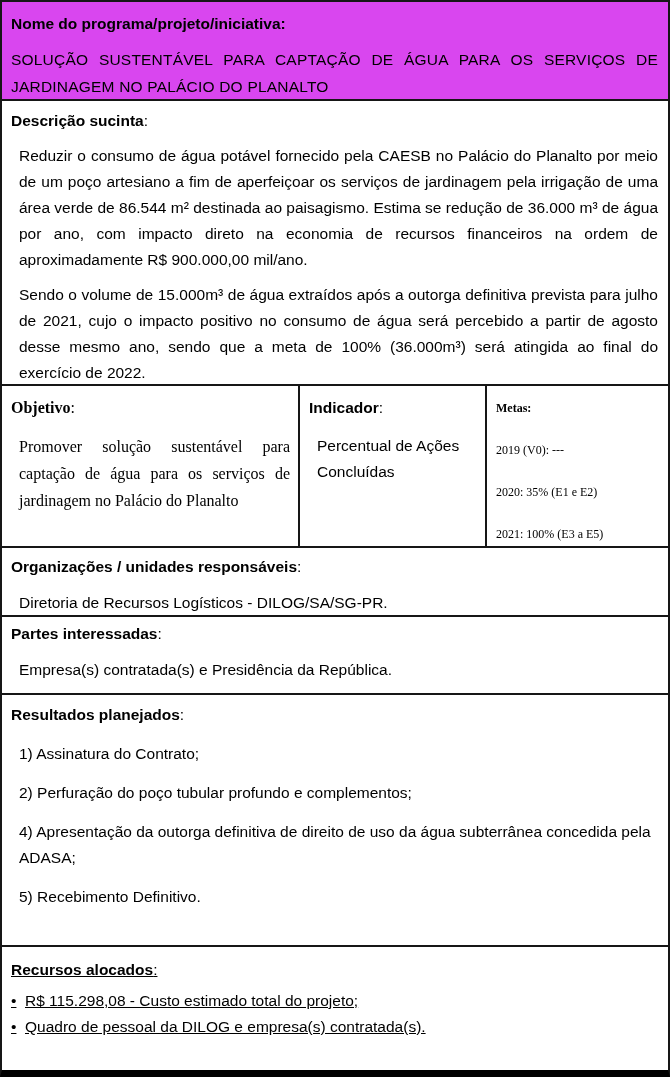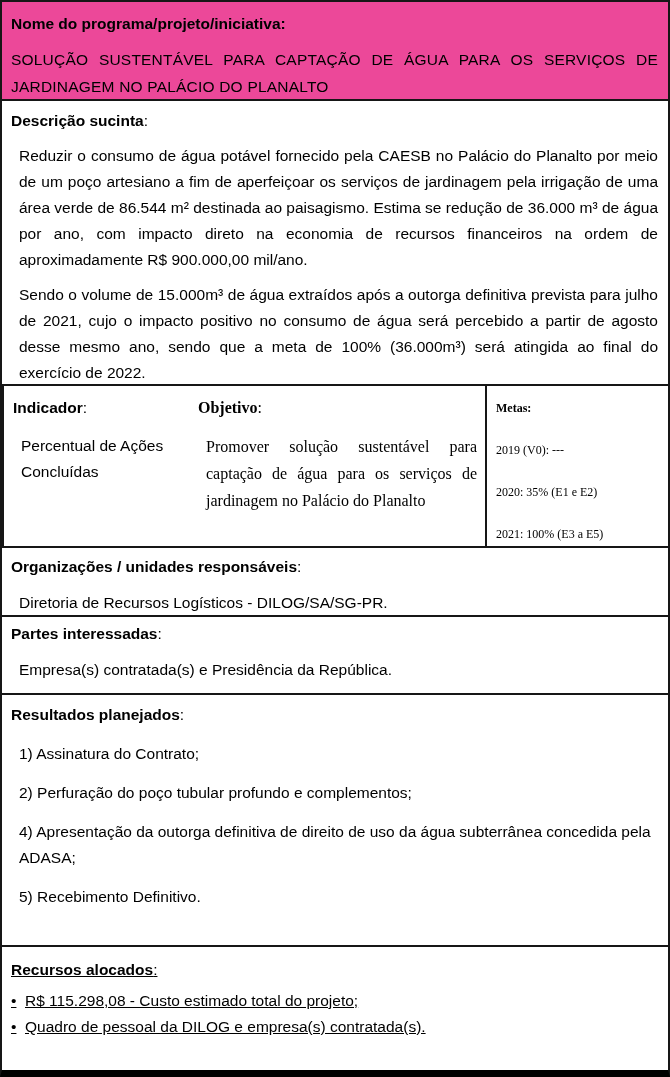--- a/index.html
+++ b/index.html
@@ -23,21 +23,21 @@
   .row {
     border-top: 2px solid #161616;
     padding: 7px 10px 0 9px;
     font-size: 15.5px;
     line-height: 26px;
   }
   .row:first-child { border-top: none; }
 
   
   .row-header {
-    background: #ec4899;
+    background: #d946ef;
     min-height: 97px;
     padding-top: 9px;
   }
   .row-header .hdr-label { font-weight: bold; line-height: 26px; }
   .row-header .hdr-title {
     margin-top: 9px;
     text-align: justify;
     line-height: 27px;
     letter-spacing: 0.2px;
   }
@@ -101,27 +101,27 @@
     <div class="hdr-title">SOLUÇÃO SUSTENTÁVEL PARA CAPTAÇÃO DE ÁGUA PARA OS SERVIÇOS DE JARDINAGEM NO PALÁCIO DO PLANALTO</div>
   </section>
 
   <section class="row row-desc">
     <div class="lbl"><span class="b">Descrição sucinta</span><span>:</span></div>
     <p class="para">Reduzir o consumo de água potável fornecido pela CAESB no Palácio do Planalto por meio de um poço artesiano a fim de aperfeiçoar os serviços de jardinagem pela irrigação de uma área verde de 86.544 m² destinada ao paisagismo. Estima se redução de 36.000 m³ de água por ano, com impacto direto na economia de recursos financeiros na ordem de aproximadamente R$ 900.000,00 mil/ano.</p>
     <p class="para">Sendo o volume de 15.000m³ de água extraídos após a outorga definitiva prevista para julho de 2021, cujo o impacto positivo no consumo de água será percebido a partir de agosto desse mesmo ano, sendo que a meta de 100% (36.000m³) será atingida ao final do exercício de 2022.</p>
   </section>
 
   <section class="row row-cols">
+    <div class="col col-objetivo">
+      <div class="lbl"><span class="b">Objetivo</span><span>:</span></div>
+      <p class="para">Promover solução sustentável para captação de água para os serviços de jardinagem no Palácio do Planalto</p>
+    </div>
     <div class="col col-indicador">
       <div class="lbl"><span class="b">Indicador</span><span>:</span></div>
       <p class="para">Percentual de Ações Concluídas</p>
-    </div>
-    <div class="col col-objetivo">
-      <div class="lbl"><span class="b">Objetivo</span><span>:</span></div>
-      <p class="para">Promover solução sustentável para captação de água para os serviços de jardinagem no Palácio do Planalto</p>
     </div>
     <div class="col col-metas">
       <div class="lbl b"><span>Metas</span><span>:</span></div>
       <div class="meta-item">2019 (V0): ---</div>
       <div class="meta-item">2020: 35% (E1 e E2)</div>
       <div class="meta-item">2021: 100% (E3 a E5)</div>
     </div>
   </section>
 
   <section class="row row-org">

